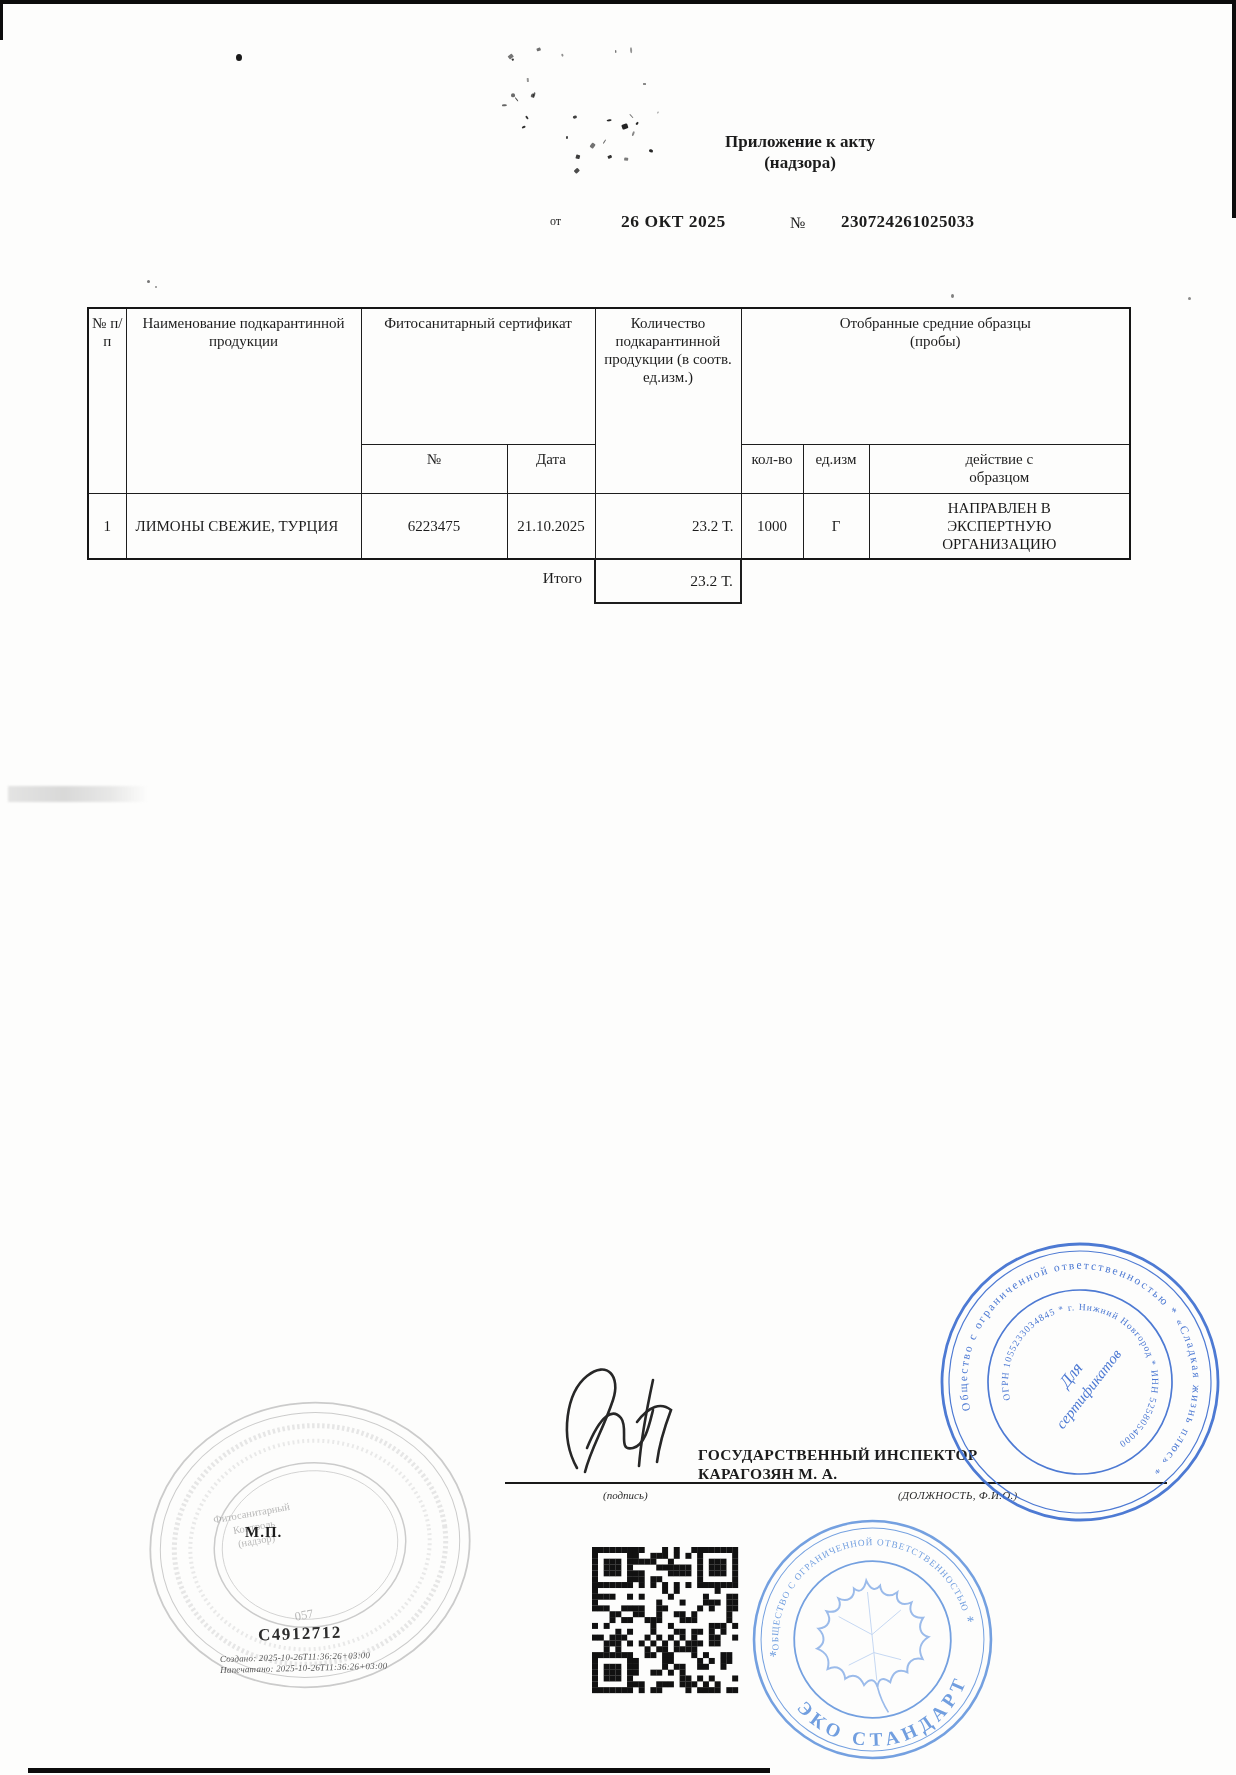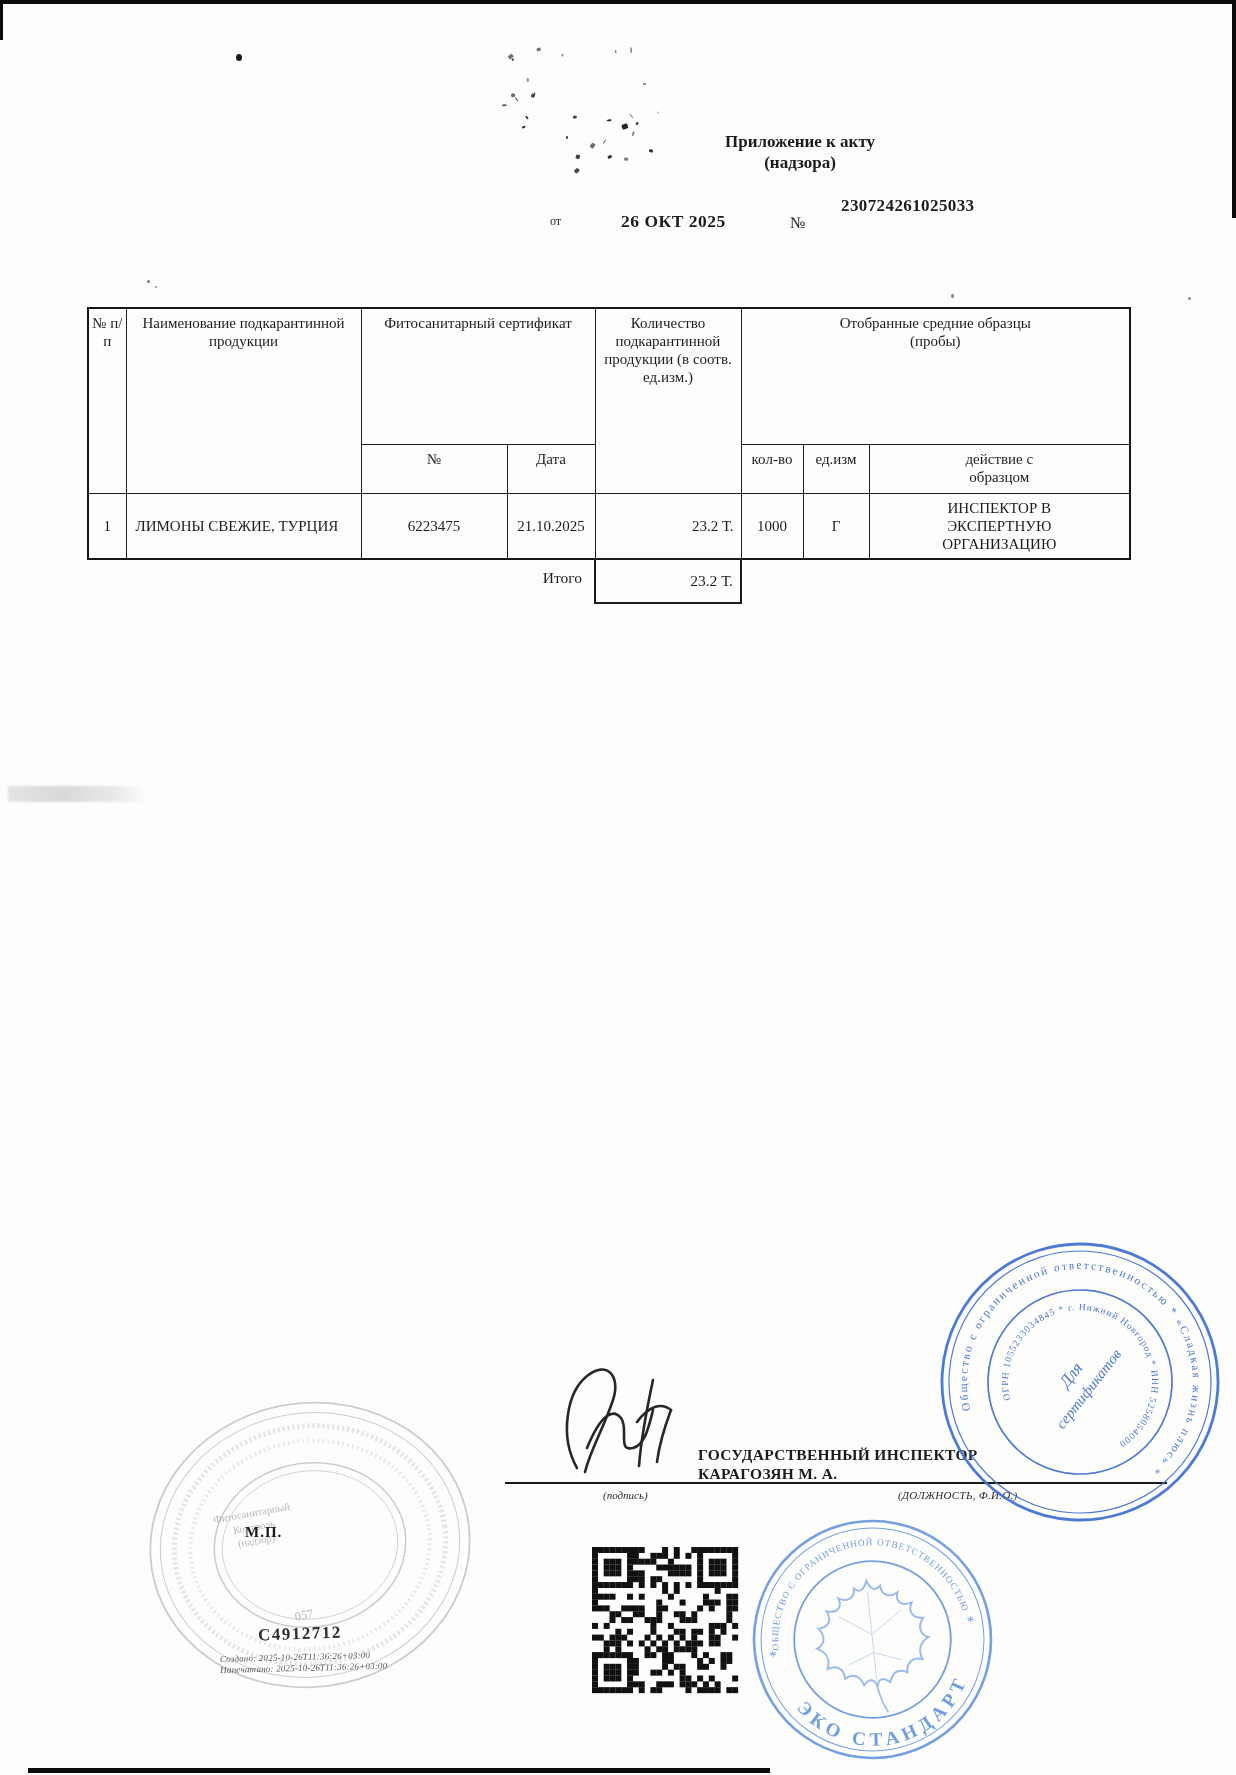--- a/index.html
+++ b/index.html
@@ -6,21 +6,21 @@
   .page{position:relative;width:1236px;height:1775px;background:#fdfdfc;overflow:hidden;
         font-family:"Liberation Serif",serif;color:#1c1c1c;}
   .abs{position:absolute;}
 
   
   .title-block{left:560px;top:131px;width:480px;text-align:center;font-weight:bold;
                font-size:17px;line-height:21px;}
   .date-label{left:550px;top:214px;font-size:12px;}
   .date-stamp{left:621px;top:211px;font-size:17.5px;font-weight:bold;letter-spacing:.5px;}
   .num-label{left:790px;top:214px;font-size:16px;}
-  .act-number{left:841px;top:196px;font-size:17px;font-weight:bold;letter-spacing:.4px;}
+  .act-number{left:841px;top:212px;font-size:17px;font-weight:bold;letter-spacing:.4px;}
 
   
   table.tbl{position:absolute;left:87px;top:307px;border-collapse:collapse;table-layout:fixed;
             width:1042px;border:2.5px solid #161616;}
   .tbl td{border:1.7px solid #1d1d1d;padding:5px 3px;text-align:center;vertical-align:top;
           font-weight:normal;font-size:15px;line-height:18px;}
   tr.h1{height:136px;} tr.h2{height:49px;}
   tr.data{height:64px;}
   tr.data td{font-weight:normal;vertical-align:middle;}
   td.cell-product-data{text-align:left;padding-left:9px;}
@@ -105,21 +105,21 @@
       <td><span class="narrow">действие с образцом</span></td>
     </tr>
     <tr class="data">
       <td>1</td>
       <td class="cell-product-data">ЛИМОНЫ СВЕЖИЕ, ТУРЦИЯ</td>
       <td>6223475</td>
       <td>21.10.2025</td>
       <td class="cell-qty-data">23.2 Т.</td>
       <td>1000</td>
       <td>Г</td>
-      <td><span class="narrow">ИНСПЕКТОР В ЭКСПЕРТНУЮ ОРГАНИЗАЦИЮ</span></td>
+      <td><span class="narrow">НАПРАВЛЕН В ЭКСПЕРТНУЮ ОРГАНИЗАЦИЮ</span></td>
     </tr>
   </tbody>
     </table>
 
   <div class="abs total-label">Итого</div>
   <div class="abs total-box">23.2 Т.</div>
 
 
   <svg class="abs" style="left:140px;top:1395px" width="340" height="300" viewBox="0 0 340 300">
     <g transform="rotate(-8 170 150)" fill="none" stroke="#9b9b9b" opacity=".5">

